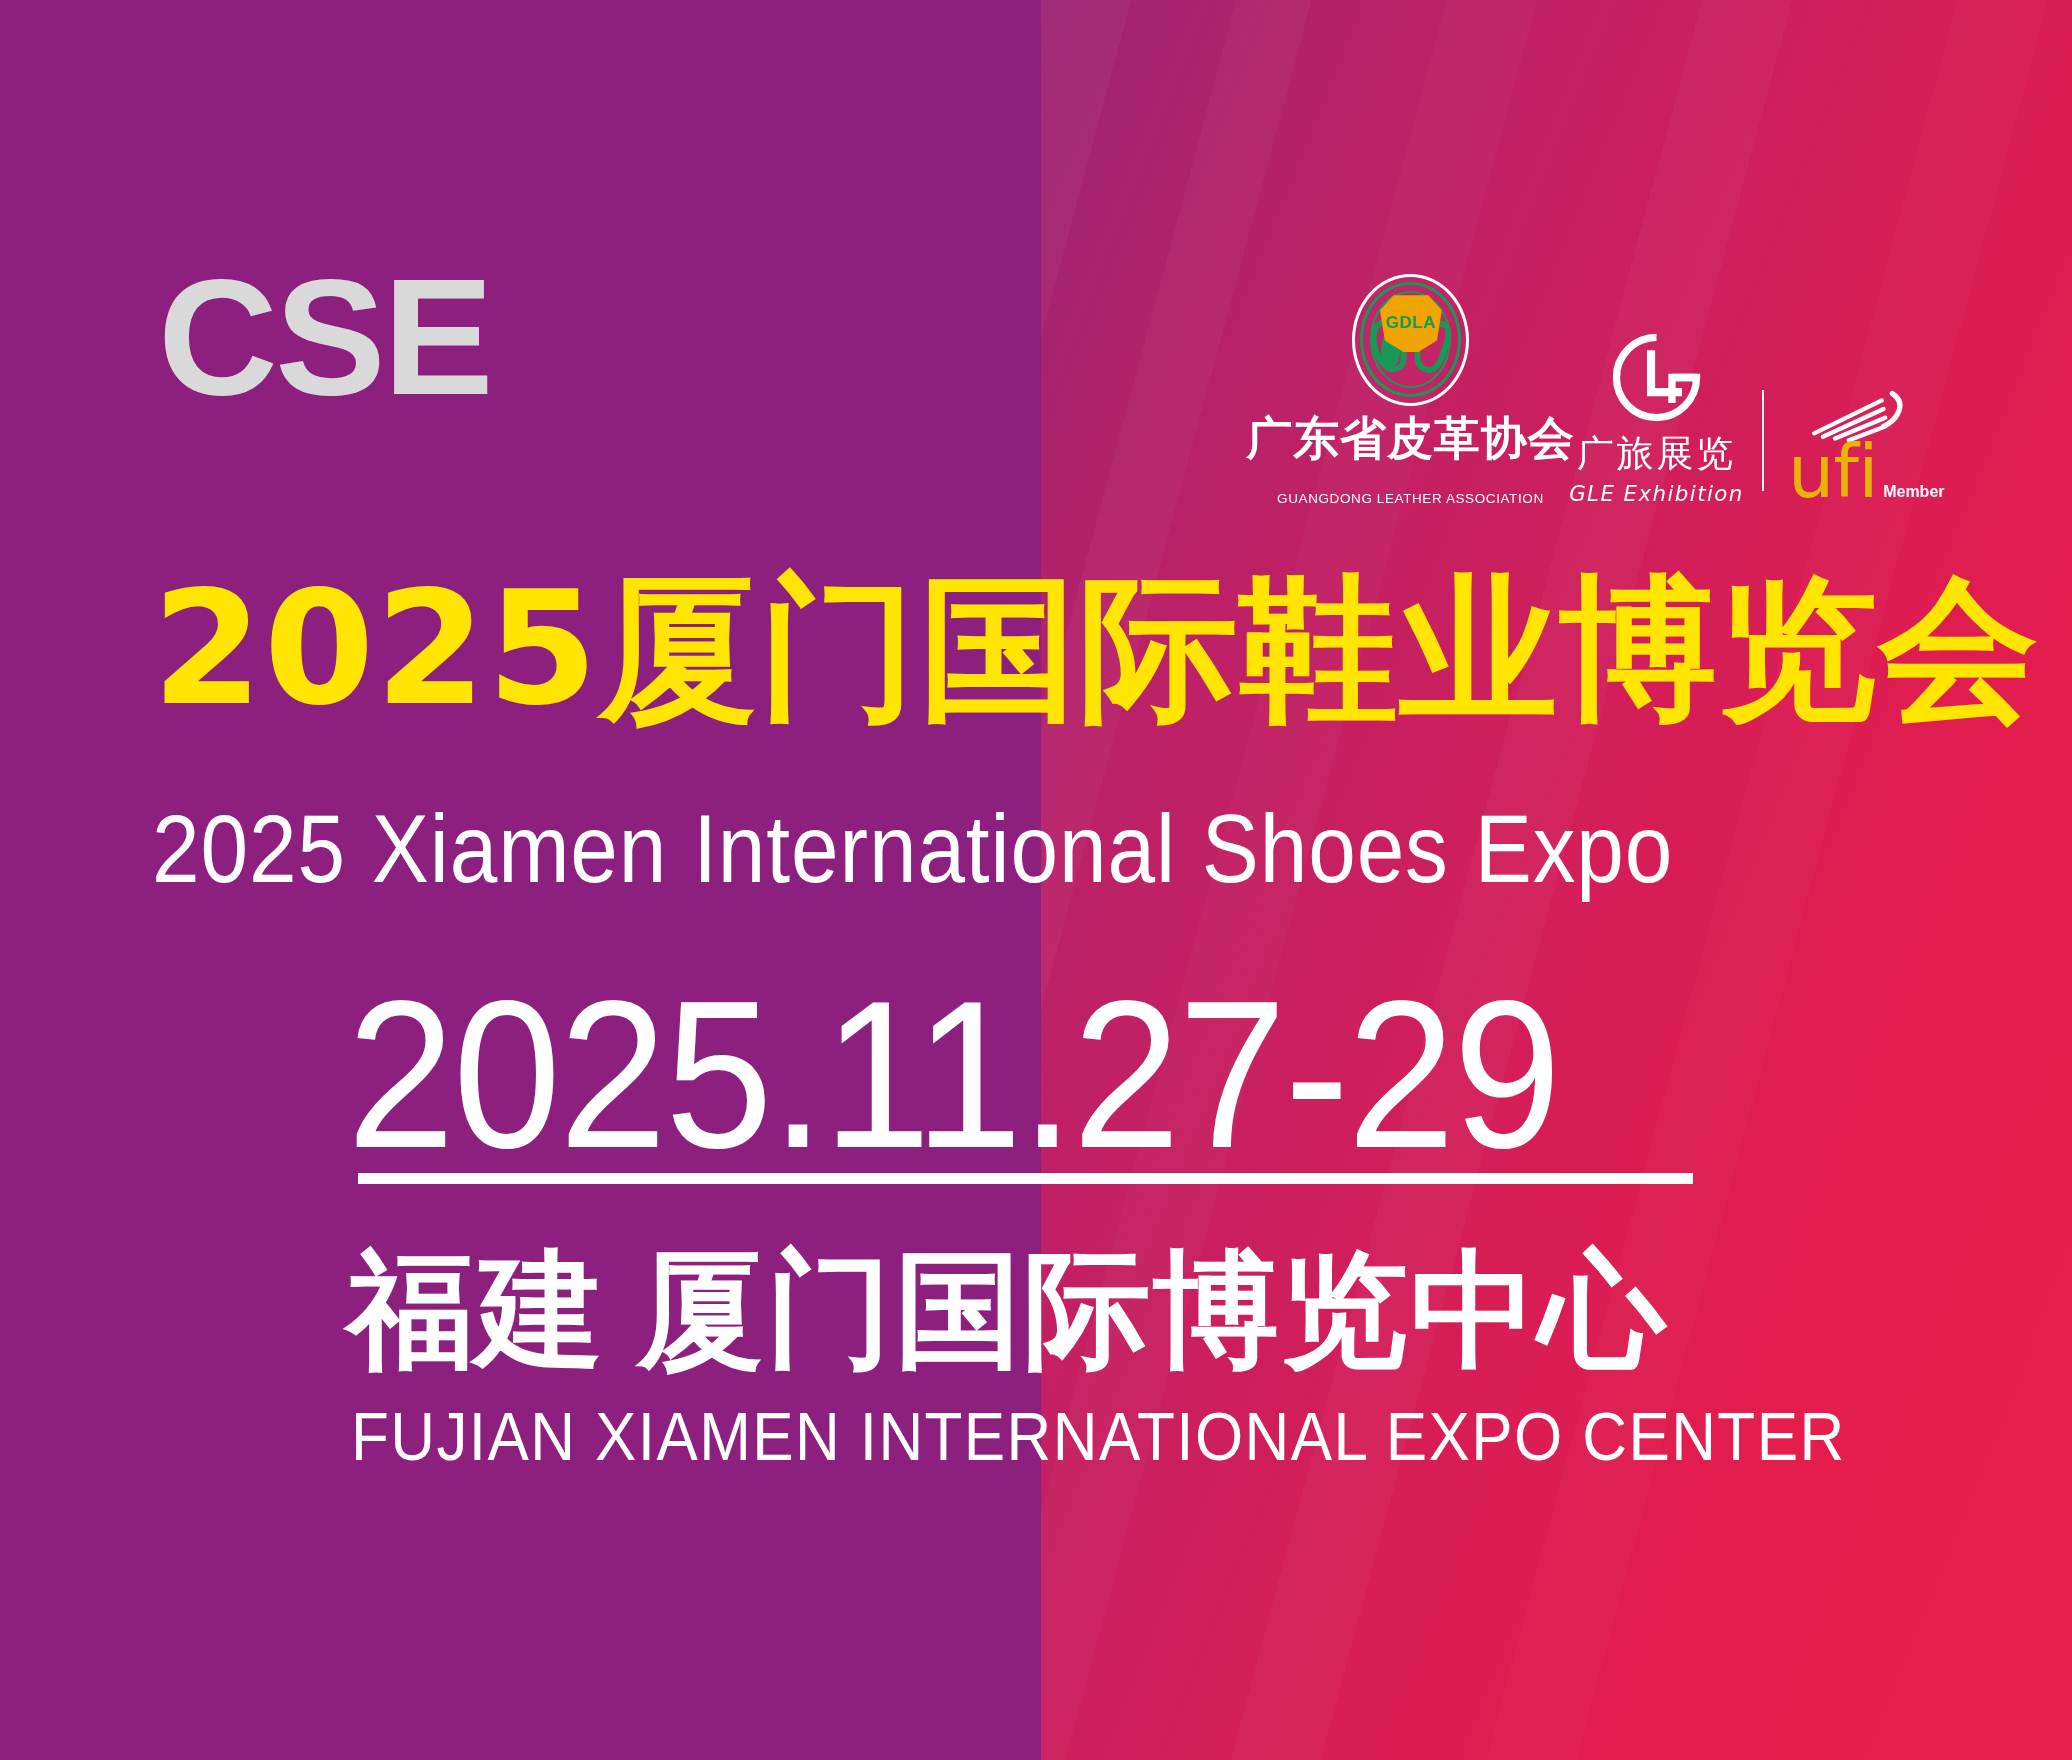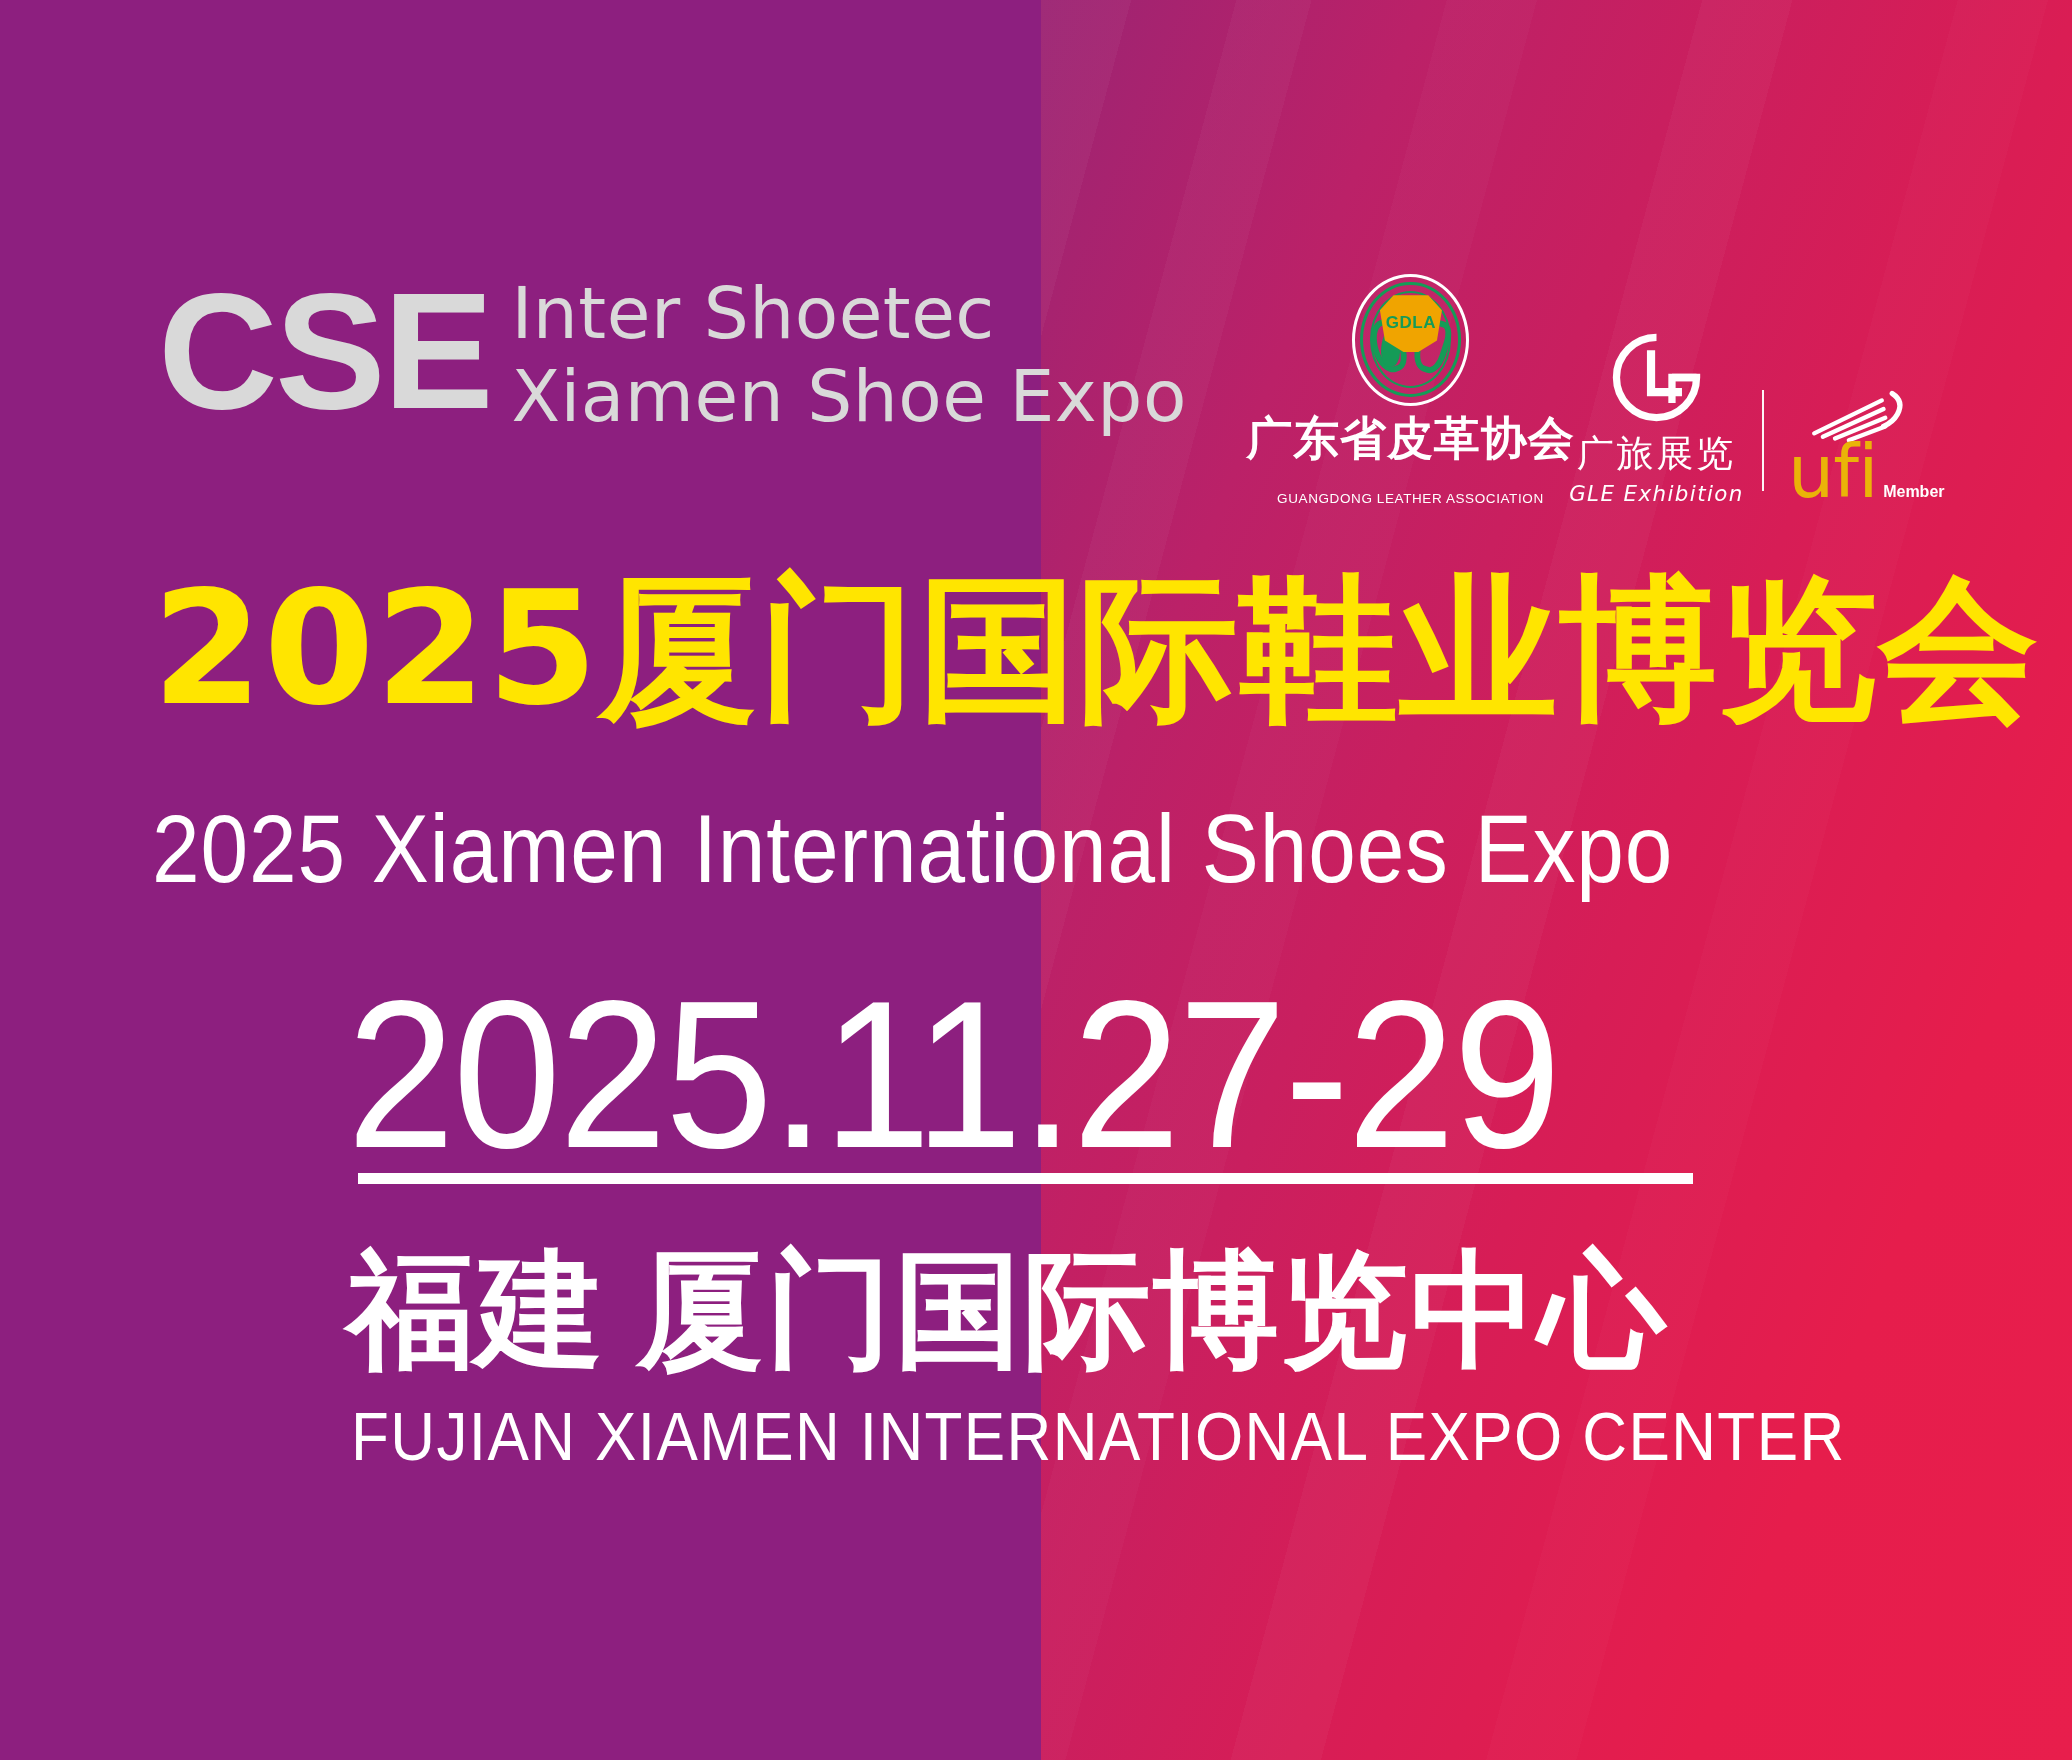--- a/index.html
+++ b/index.html
@@ -366,24 +366,20 @@
 
   <div class="bg-left"></div>
   <div class="bg-right"></div>
 
   <div class="content">
 
     <div class="header-row">
 
       <div class="cse-lockup">
         <div class="cse-mark">CSE</div>
-        <div class="cse-words">
-          <div class="cse-line">Inter Shoetec</div>
-          <div class="cse-line">Xiamen Shoe Expo</div>
-        </div>
       </div>
 
       <div class="partner-logos">
 
         <div class="gdla">
           <div class="gdla-seal">
             <div class="gdla-ring-outer"></div>
             <div class="gdla-ring-mid"></div>
             <div class="gdla-ring-in"></div>
             <div class="gdla-hands">

